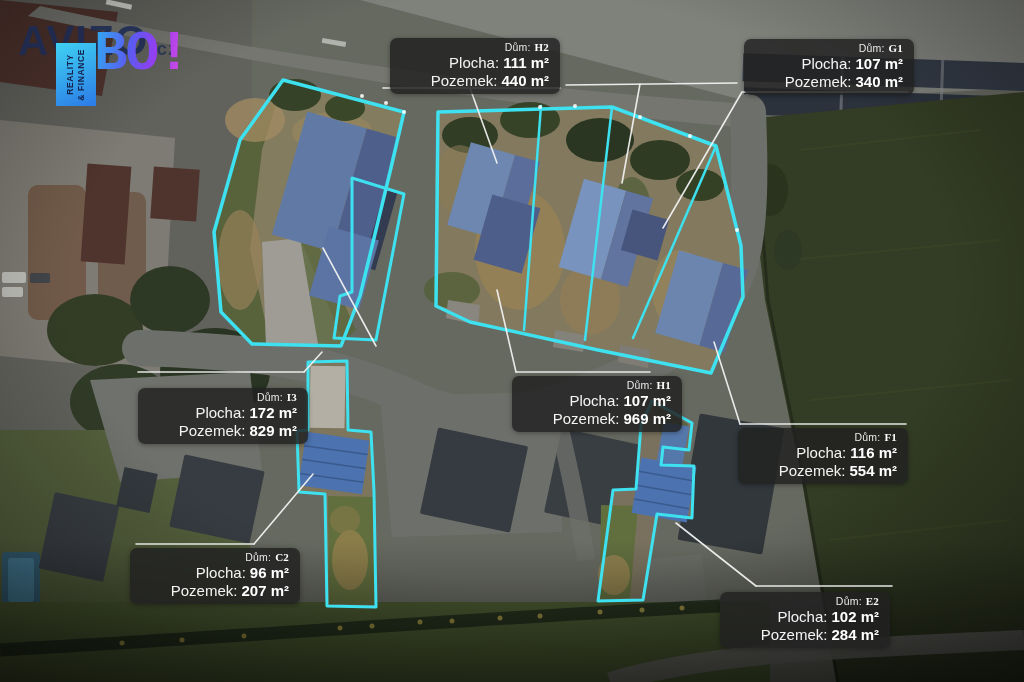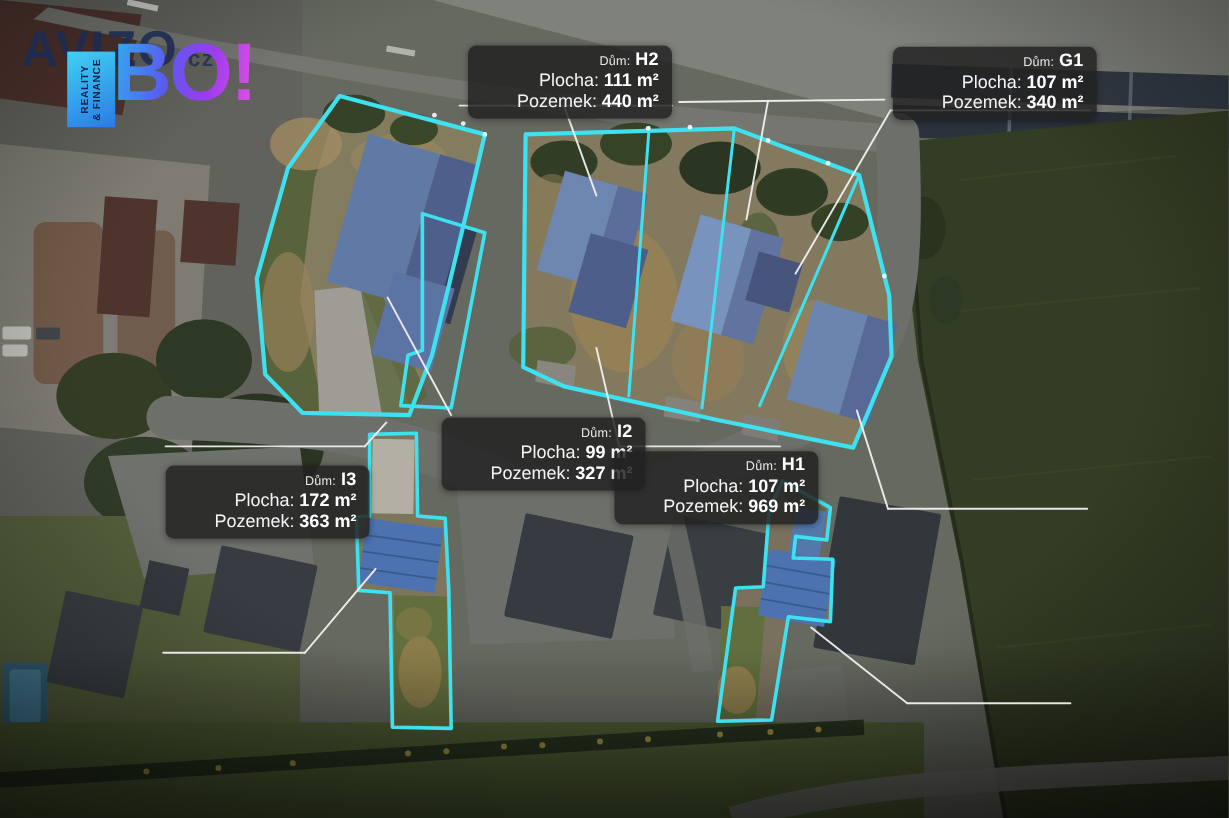--- a/index.html
+++ b/index.html
@@ -5,39 +5,39 @@
   html,body{margin:0;padding:0;background:#111;}
   .stage{position:relative;width:1024px;height:682px;overflow:hidden;
          background:#74776d;font-family:"Liberation Sans",sans-serif;}
   .stage svg{position:absolute;left:0;top:0;}
 
   
   .plot-label{position:absolute;width:148px;background:rgba(33,33,33,.84);
     border-radius:7px;padding:3px 11px 5px;color:#fff;text-align:right;z-index:3;
     box-shadow:0 1px 5px rgba(0,0,0,.35);}
   .plot-label .r1{font-size:10.5px;line-height:1.2;color:#e9e9e9;letter-spacing:.2px;}
-  .plot-label .r1 b{font-size:15px;}
+  .plot-label .r1 b{font-size:11px;font-family:Liberation Serif, serif;}
   .plot-label .r2{font-size:15px;line-height:1.16;color:#f4f4f4;}
   .plot-label b{font-weight:700;margin-left:4px;color:#fff;}
 
   
   .logo{position:absolute;left:10px;top:16px;width:215px;height:110px;z-index:4;}
   .logo-avizo{position:absolute;left:8px;top:4px;font-size:42px;font-weight:800;
     letter-spacing:1px;color:#1d2b52;opacity:.88;line-height:1;}
   .logo-avizo .cz{font-size:19px;font-weight:700;opacity:.85;margin-left:2px;}
   .logo-tag{position:absolute;left:46px;top:27px;width:40px;height:63px;
     background:linear-gradient(155deg,#3fd1f2 0%,#2b7ae6 100%);
     display:flex;align-items:center;justify-content:center;z-index:2;}
   .logo-tag span{writing-mode:vertical-rl;transform:rotate(180deg);
     font-size:8.5px;font-weight:700;color:#14224a;letter-spacing:.6px;
     line-height:1.25;text-align:center;white-space:pre-line;}
-  .logo-bo{position:absolute;left:84px;top:12px;font-size:68px;font-weight:800;
+  .logo-bo{position:absolute;left:84px;top:12px;font-size:56px;font-weight:800;
     line-height:.95;letter-spacing:-2px;z-index:1;
     background:linear-gradient(100deg,#2eaef0 0%,#5a5bf0 38%,#9b3bf0 66%,#d84fe2 95%);
-    -webkit-background-clip:text;background-clip:text;color:transparent;}
+    -webkit-background-clip:text;background-clip:text;color:transparent;font-family:Liberation Mono, monospace;}
 </style>
 </head>
 <body>
 
 <div class="stage">
 
 <svg width="1024" height="682" viewBox="0 0 1024 682">
   <defs>
     <radialGradient id="vig" cx="0.5" cy="0.42" r="0.78">
       <stop offset="0.55" stop-color="rgba(0,0,0,0)"></stop>
@@ -295,29 +295,39 @@
   <div class="plot-label" style="left:390px;top:38px;">
     <div class="r1"><span>Dům:</span><b>H2</b></div>
     <div class="r2"><span>Plocha:</span><b>111 m²</b></div>
     <div class="r2"><span>Pozemek:</span><b>440 m²</b></div>
   </div>
   <div class="plot-label" style="left:744px;top:39px;">
     <div class="r1"><span>Dům:</span><b>G1</b></div>
     <div class="r2"><span>Plocha:</span><b>107 m²</b></div>
     <div class="r2"><span>Pozemek:</span><b>340 m²</b></div>
   </div>
-  <div class="plot-label" style="left:368px;top:348px;">
-    <div class="r1"><span>Dům:</span><b>I2</b></div>
-    <div class="r2"><span>Plocha:</span><b>99 m²</b></div>
-    <div class="r2"><span>Pozemek:</span><b>327 m²</b></div>
-  </div>
   <div class="plot-label" style="left:138px;top:388px;">
     <div class="r1"><span>Dům:</span><b>I3</b></div>
     <div class="r2"><span>Plocha:</span><b>172 m²</b></div>
-    <div class="r2"><span>Pozemek:</span><b>363 m²</b></div>
+    <div class="r2"><span>Pozemek:</span><b>829 m²</b></div>
   </div>
   <div class="plot-label" style="left:512px;top:376px;">
     <div class="r1"><span>Dům:</span><b>H1</b></div>
     <div class="r2"><span>Plocha:</span><b>107 m²</b></div>
     <div class="r2"><span>Pozemek:</span><b>969 m²</b></div>
   </div>
+  <div class="plot-label" style="left:738px;top:428px;">
+    <div class="r1"><span>Dům:</span><b>F1</b></div>
+    <div class="r2"><span>Plocha:</span><b>116 m²</b></div>
+    <div class="r2"><span>Pozemek:</span><b>554 m²</b></div>
+  </div>
+  <div class="plot-label" style="left:130px;top:548px;">
+    <div class="r1"><span>Dům:</span><b>C2</b></div>
+    <div class="r2"><span>Plocha:</span><b>96 m²</b></div>
+    <div class="r2"><span>Pozemek:</span><b>207 m²</b></div>
+  </div>
+  <div class="plot-label" style="left:720px;top:592px;">
+    <div class="r1"><span>Dům:</span><b>E2</b></div>
+    <div class="r2"><span>Plocha:</span><b>102 m²</b></div>
+    <div class="r2"><span>Pozemek:</span><b>284 m²</b></div>
+  </div>
 
 </div>
 
 </body></html>

